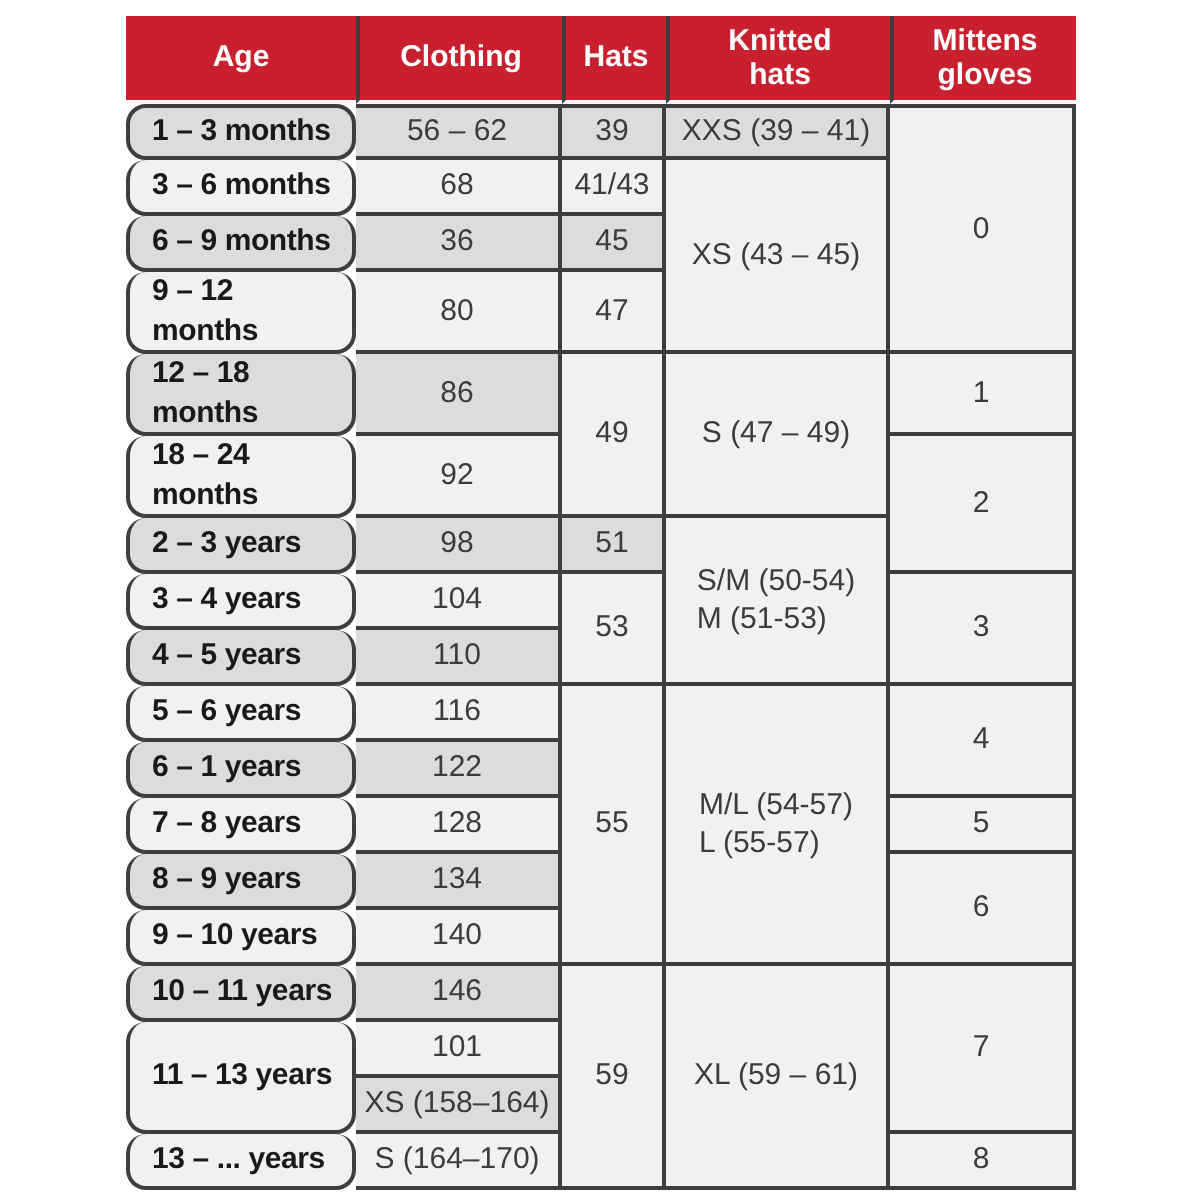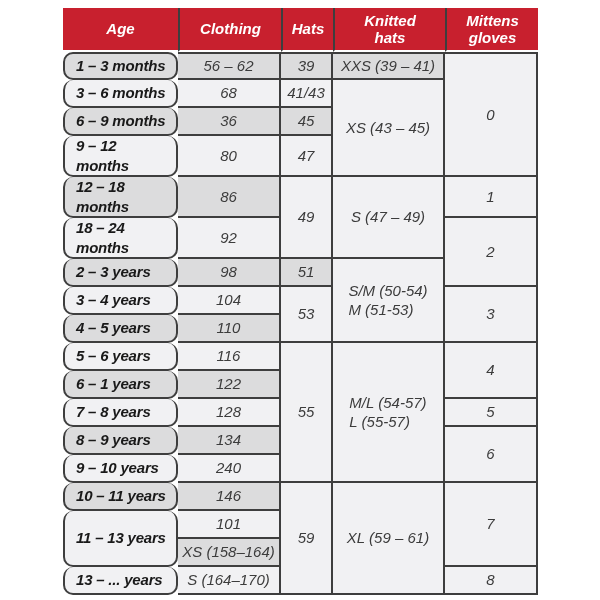--- a/index.html
+++ b/index.html
@@ -22,21 +22,20 @@
   }
   .table-wrap{
     position:absolute;
     left:63px; top:8px;
   }
   table{
     border-collapse:separate;
     border-spacing:0;
     table-layout:fixed;
     width:475px;
-    font-style:italic;
   }
   col.c0{ width:115px; }
   col.c1{ width:103px; }
   col.c2{ width:52px; }
   col.c3{ width:112px; }
   col.c4{ width:93px; }
   th{
     background:var(--header-bg);
     color:var(--header-text);
     font-weight:bold;
@@ -172,21 +171,21 @@
           <td class="col-1 shade-light"><span class="cell-text">128</span></td>
           <td class="col-4 shade-light"><span class="cell-text">5</span></td>
         </tr>
         <tr>
           <td class="col-0 shade-gray"><span class="cell-text">8 – 9 years</span></td>
           <td class="col-1 shade-gray"><span class="cell-text">134</span></td>
           <td rowspan="2" class="col-4 shade-light"><span class="cell-text">6</span></td>
         </tr>
         <tr>
           <td class="col-0 shade-light"><span class="cell-text">9 – 10 years</span></td>
-          <td class="col-1 shade-light"><span class="cell-text">240</span></td>
+          <td class="col-1 shade-light"><span class="cell-text">140</span></td>
         </tr>
         <tr>
           <td class="col-0 shade-gray"><span class="cell-text">10 – 11 years</span></td>
           <td class="col-1 shade-gray"><span class="cell-text">146</span></td>
           <td rowspan="4" class="col-2 shade-light"><span class="cell-text">59</span></td>
           <td rowspan="4" class="col-3 shade-light"><span class="cell-text">XL (59 – 61)</span></td>
           <td rowspan="3" class="col-4 shade-light"><span class="cell-text">7</span></td>
         </tr>
         <tr>
           <td rowspan="2" class="col-0 shade-light"><span class="cell-text">11 – 13 years</span></td>

